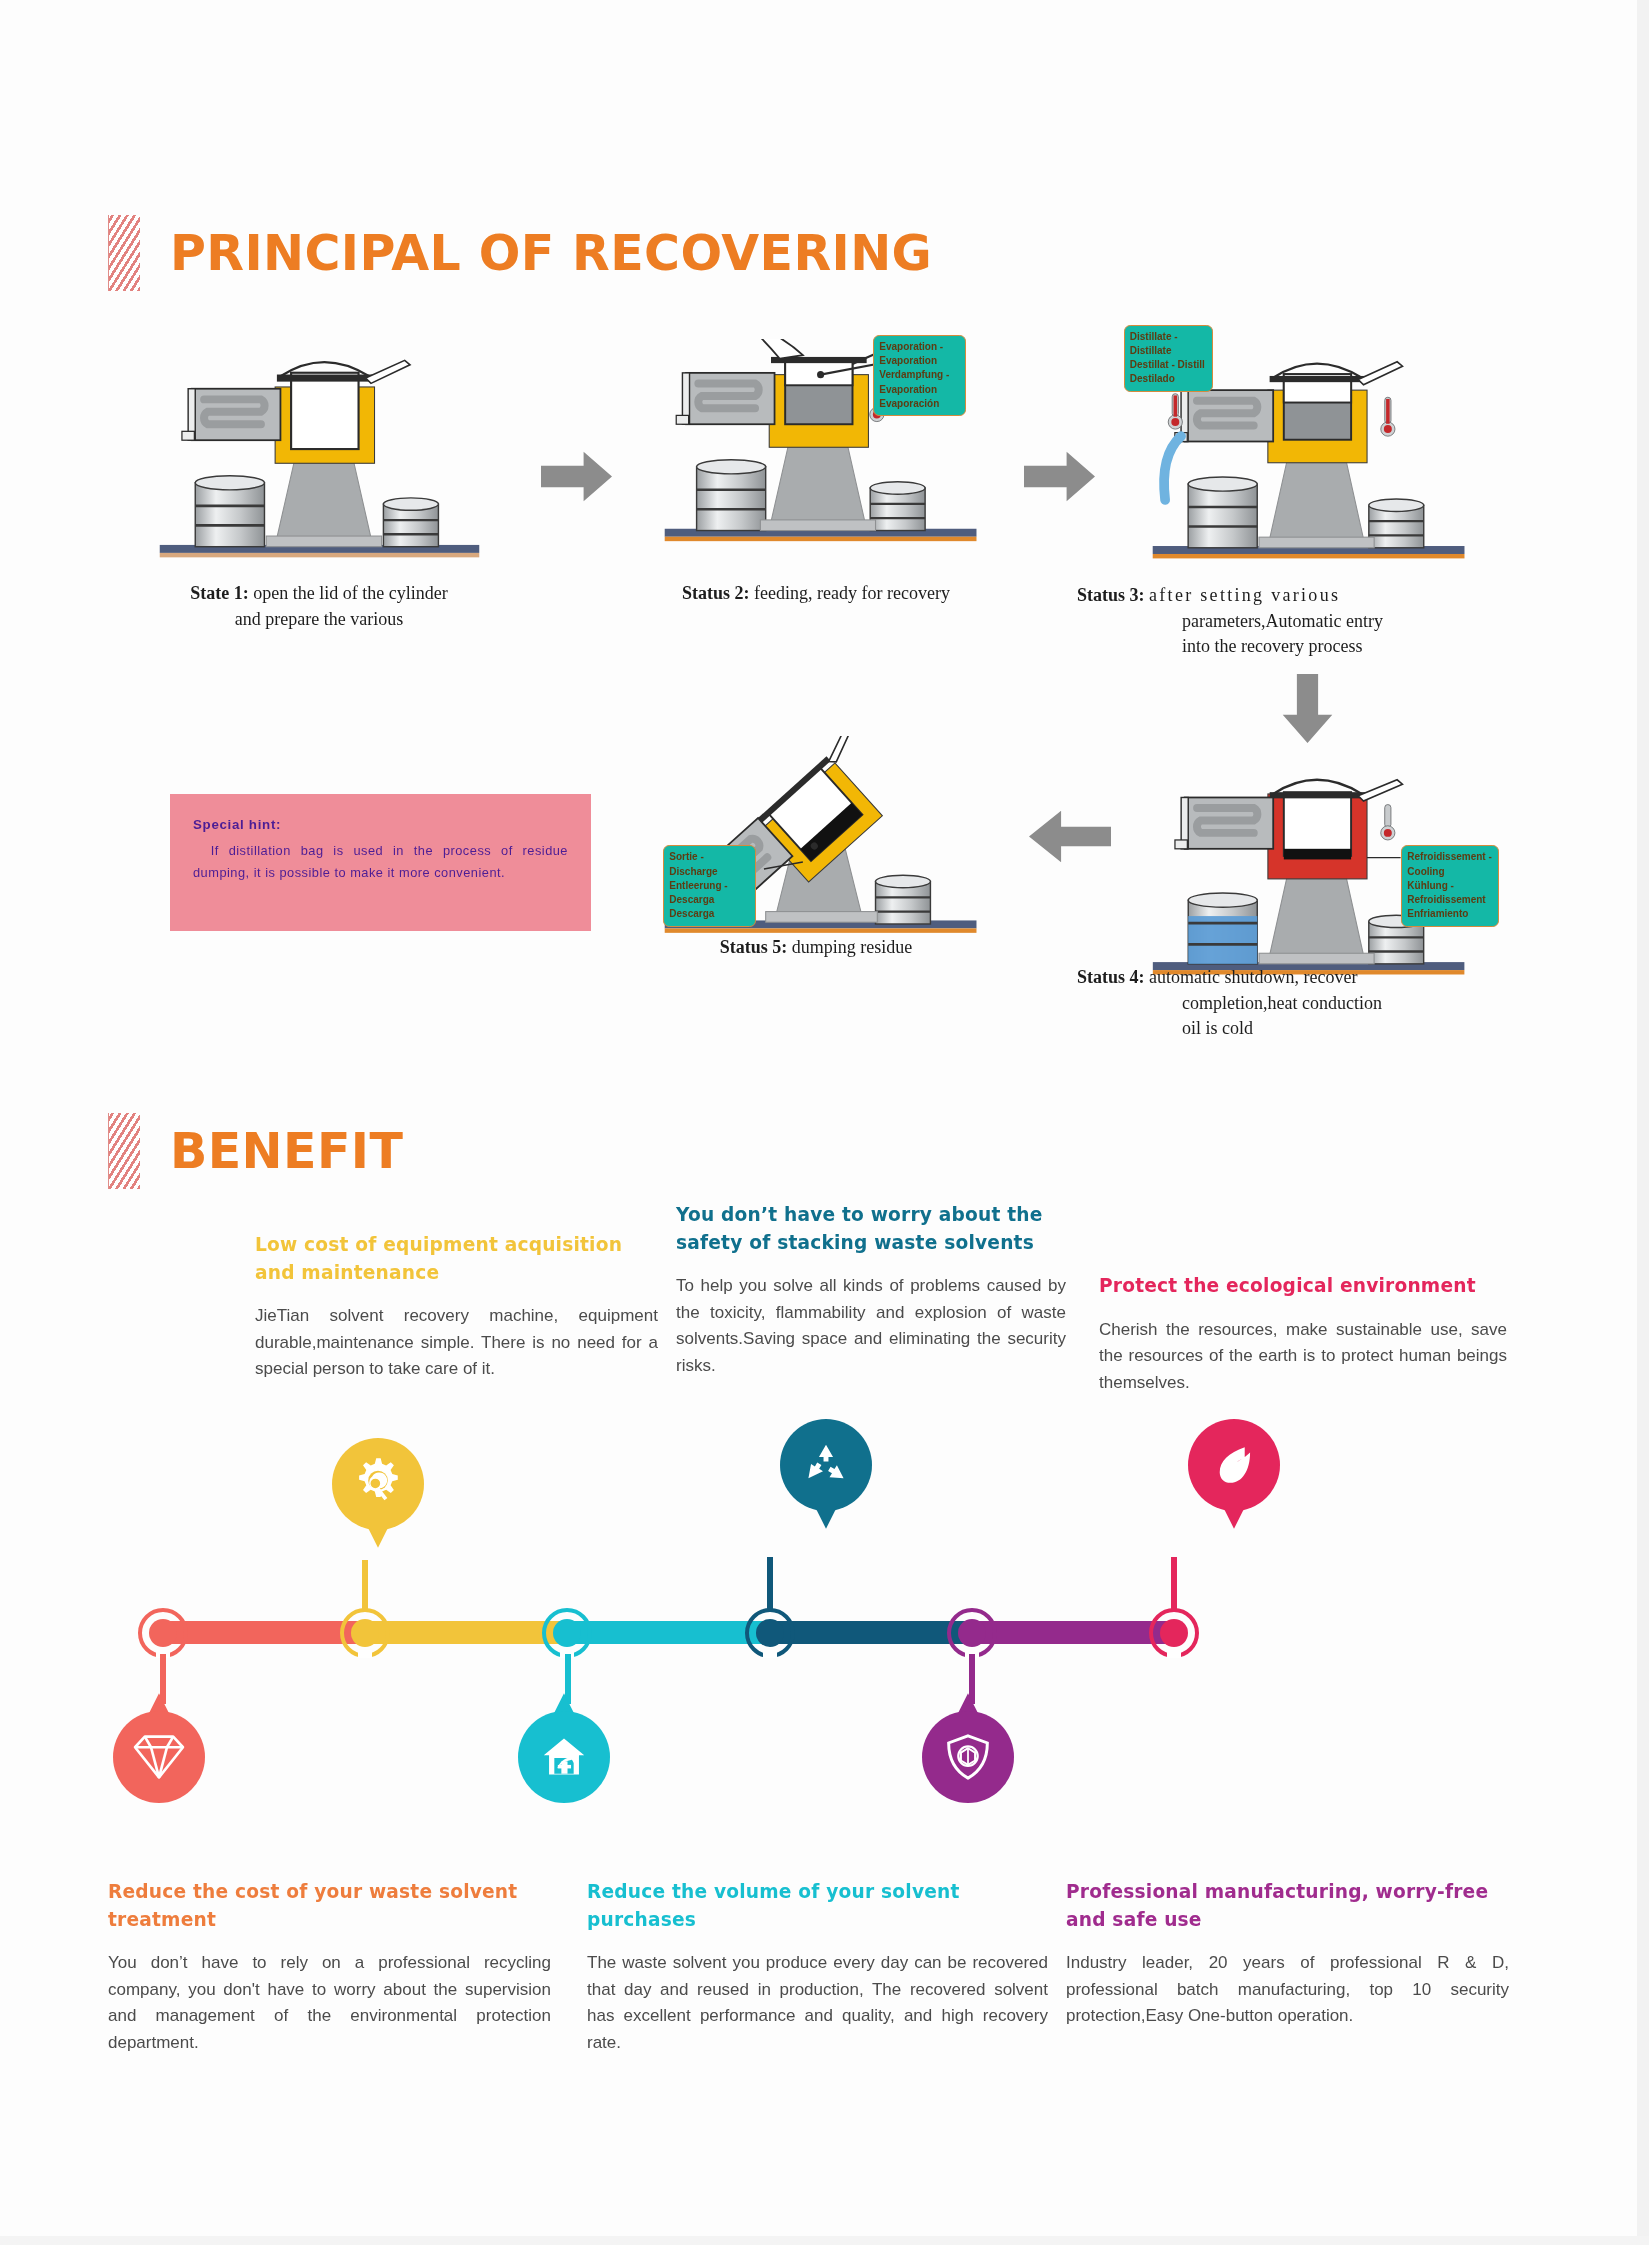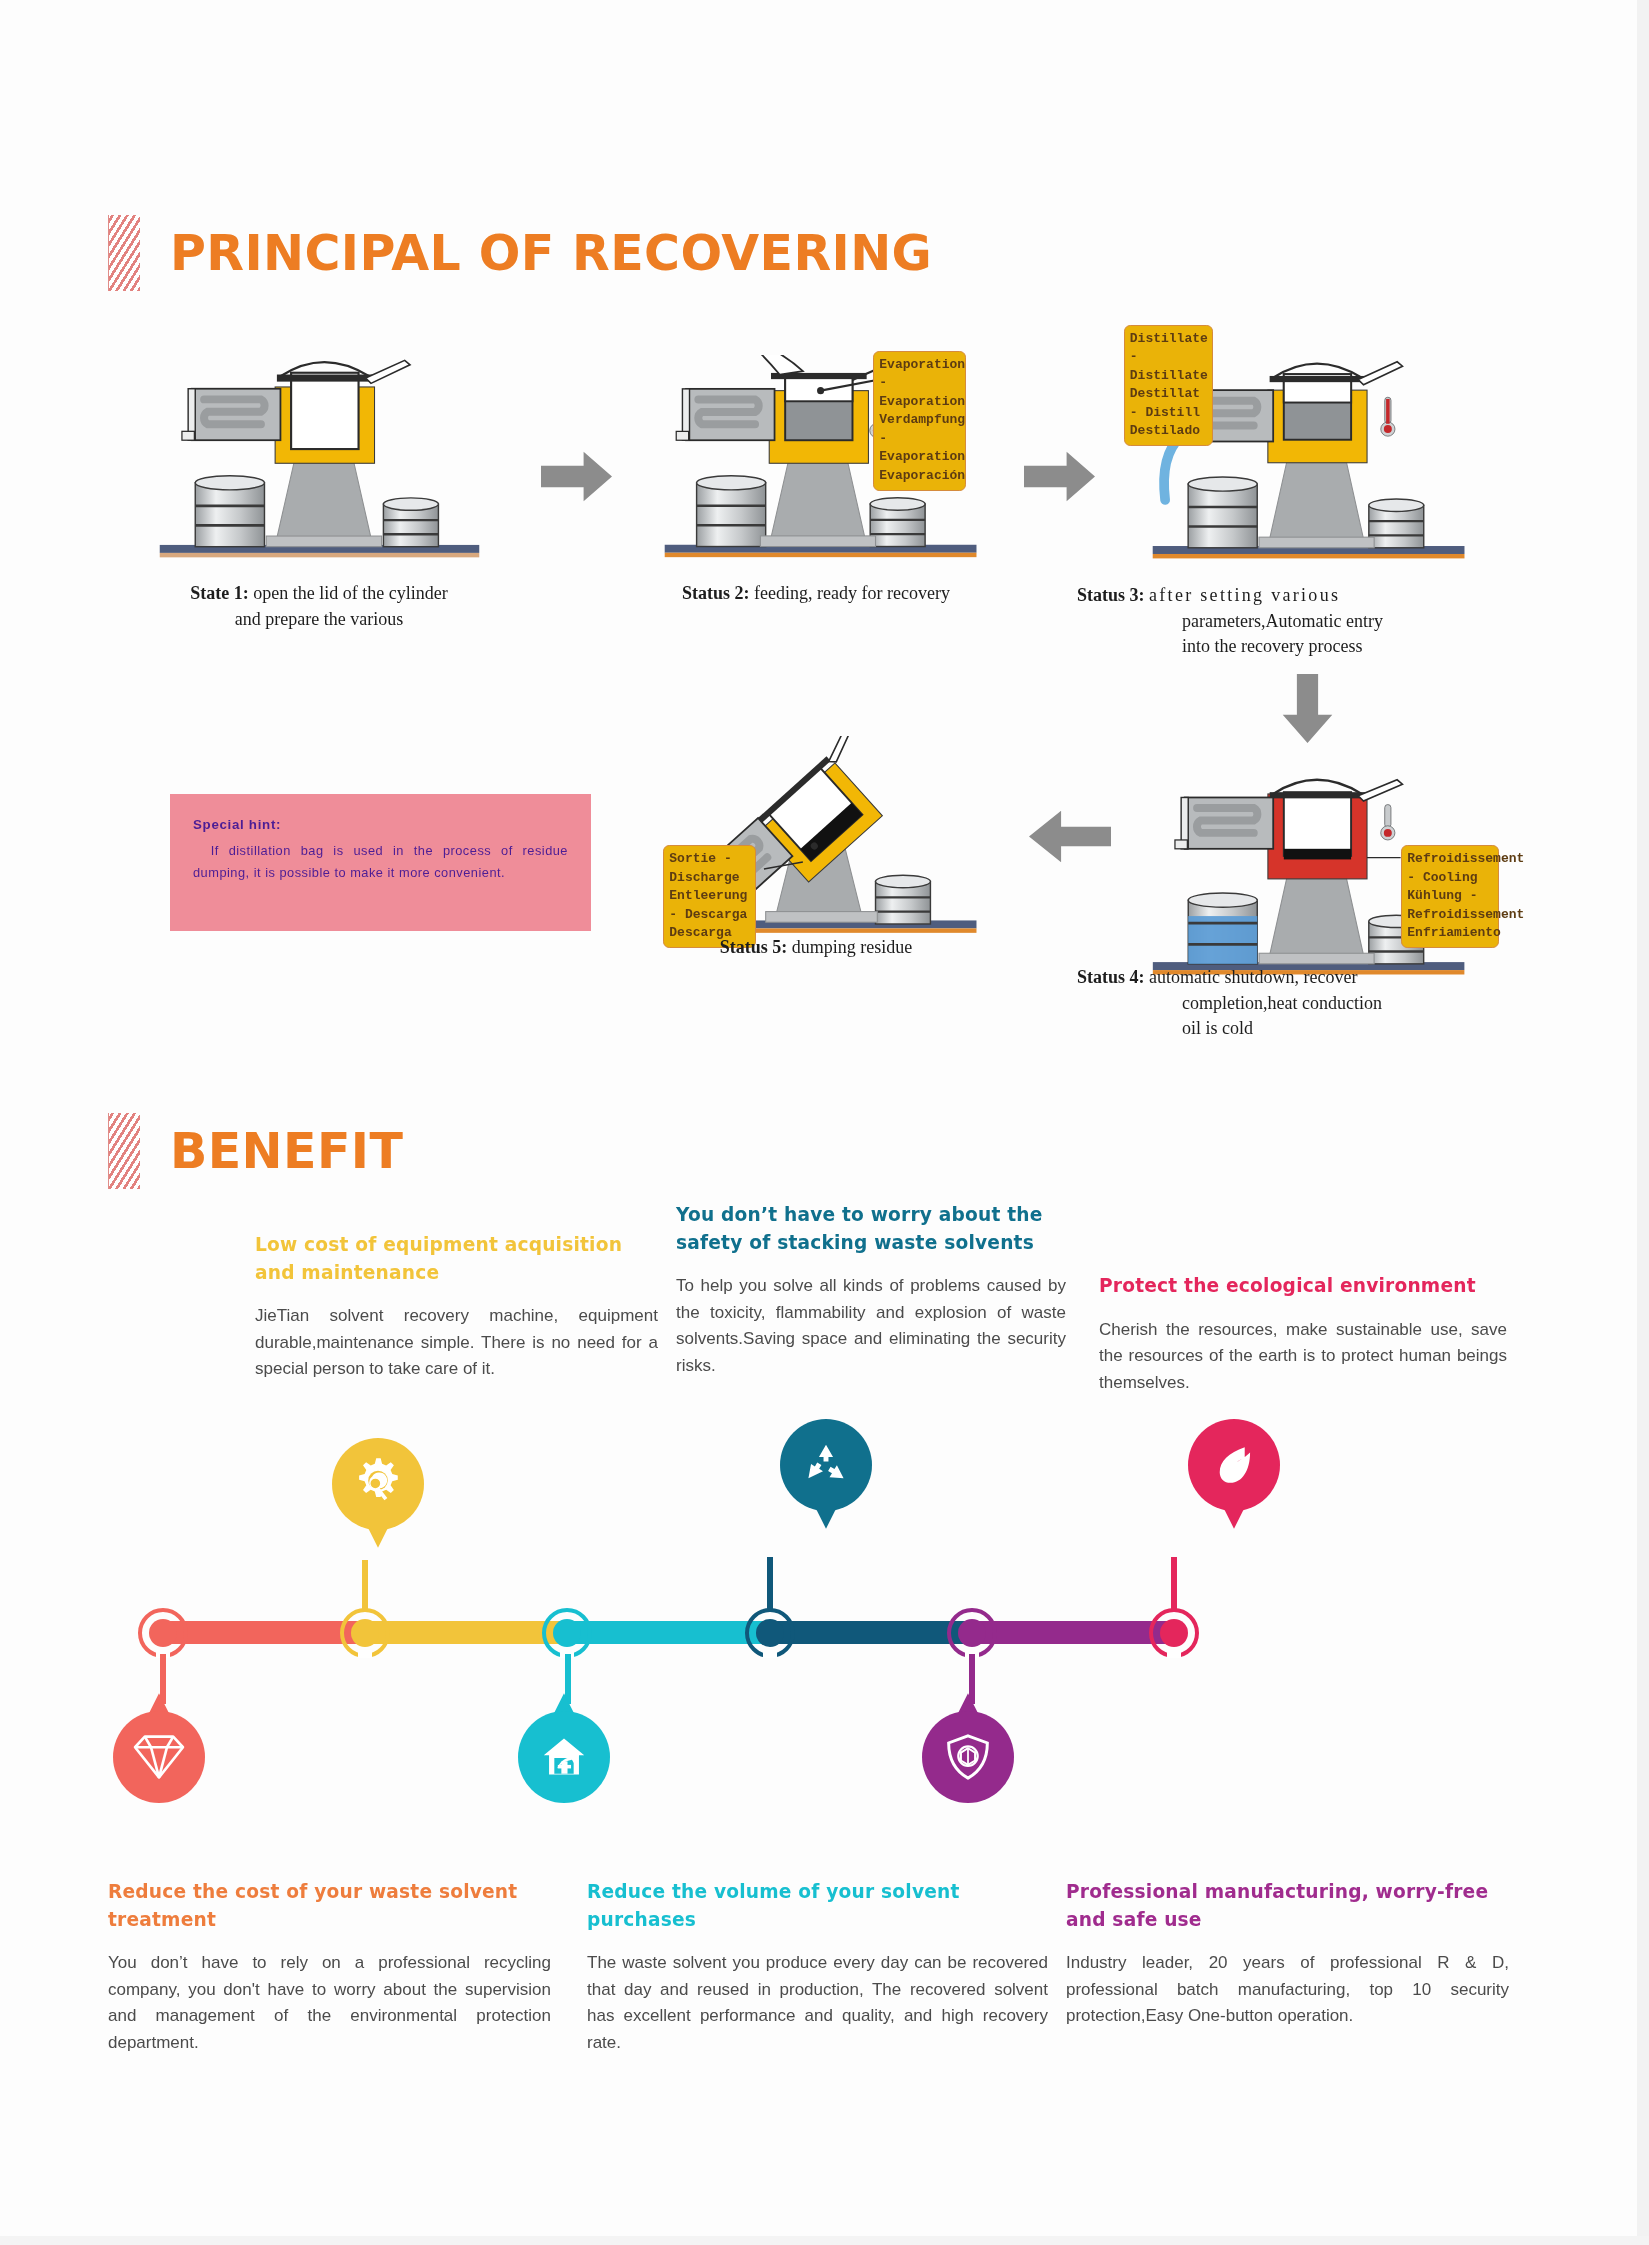--- a/index.html
+++ b/index.html
@@ -44,25 +44,25 @@
   .cap-center { text-align: center; }
   .cap-hang { padding-left: 105px; text-indent: -105px; text-align: justify; }
   .cap-hang .sp { letter-spacing: 2.3px; }
 
   .arrow-r, .arrow-l, .arrow-d { position: absolute; }
 
   
   .mach { position: absolute; }
   .tagbox {
     position: absolute;
-    background: #eab308; border: 0.9px solid #d58b3d; border-radius: 6.2px;
+    background: #14b8a6; border: 0.9px solid #d58b3d; border-radius: 6.2px;
     color: #5d3c12; font-weight: bold;
-    font-size: 13px; line-height: 1.42; padding: 4.4px 5.3px;
+    font-size: 10px; line-height: 1.42; padding: 4.4px 5.3px;
     filter: blur(0.5px);
-    font-family: Liberation Mono, monospace;
+    font-family: Liberation Sans, sans-serif;
   }
 
   
   .hint {
     position: absolute;
     background: #ef8d99;
     color: #4c1d95;
     padding: 19.5px 23px 23px 23px;
     font-size: 12.8px; line-height: 1.72;
     letter-spacing: 0.5px;
@@ -179,21 +179,21 @@
     <span>open the lid of the cylinder</span><br>
     <span>and prepare the various</span>
   </div>
 
   <div class="arrow-r" style="left:541px; top:448px;">
     <svg width="71" height="57" viewBox="0 0 80 64">
         <polygon points="0,20 48,20 48,4 80,32 48,60 48,44 0,44" fill="#8c8c8c"></polygon>
       </svg>
   </div>
 
-  <div class="mach" style="left:647px; top:355px; width:372px; height:213px;">
+  <div class="mach" style="left:647px; top:339px; width:372px; height:213px;">
     <svg width="372" height="213" viewBox="0 0 420 240">
       <rect x="20" y="214" width="352" height="9" fill="#4f5d7e"></rect>
       <rect x="20" y="223" width="352" height="5" fill="#e0892c"></rect>
       <rect x="56" y="144" width="78" height="72" fill="url(#g2)" stroke="#3a3a3a" stroke-width="1.6"></rect>
       <ellipse cx="95" cy="144" rx="39" ry="8" fill="#e6e8ea" stroke="#3a3a3a" stroke-width="1.6"></ellipse>
       <line x1="56" y1="170" x2="134" y2="170" stroke="#3a3a3a" stroke-width="3"></line>
       <line x1="56" y1="192" x2="134" y2="192" stroke="#3a3a3a" stroke-width="3"></line>
       <rect x="252" y="168" width="62" height="48" fill="url(#g2)" stroke="#3a3a3a" stroke-width="1.6"></rect>
       <ellipse cx="283" cy="168" rx="31" ry="7" fill="#e6e8ea" stroke="#3a3a3a" stroke-width="1.6"></ellipse>
       <line x1="252" y1="186" x2="314" y2="186" stroke="#3a3a3a" stroke-width="2.6"></line>

